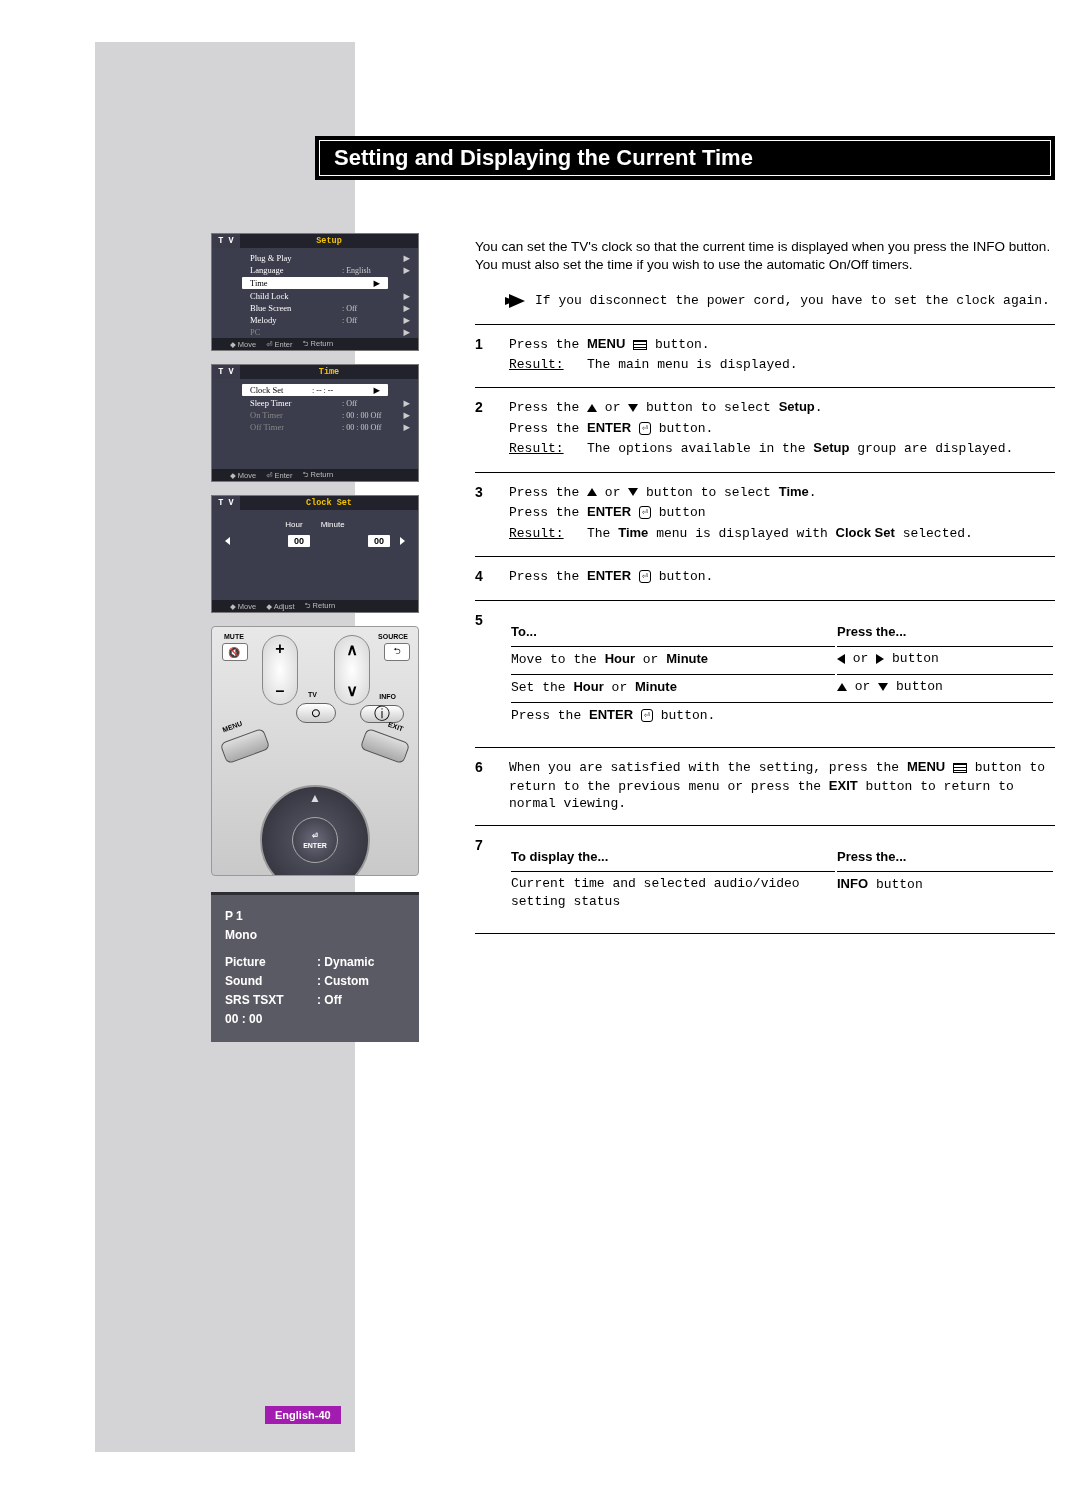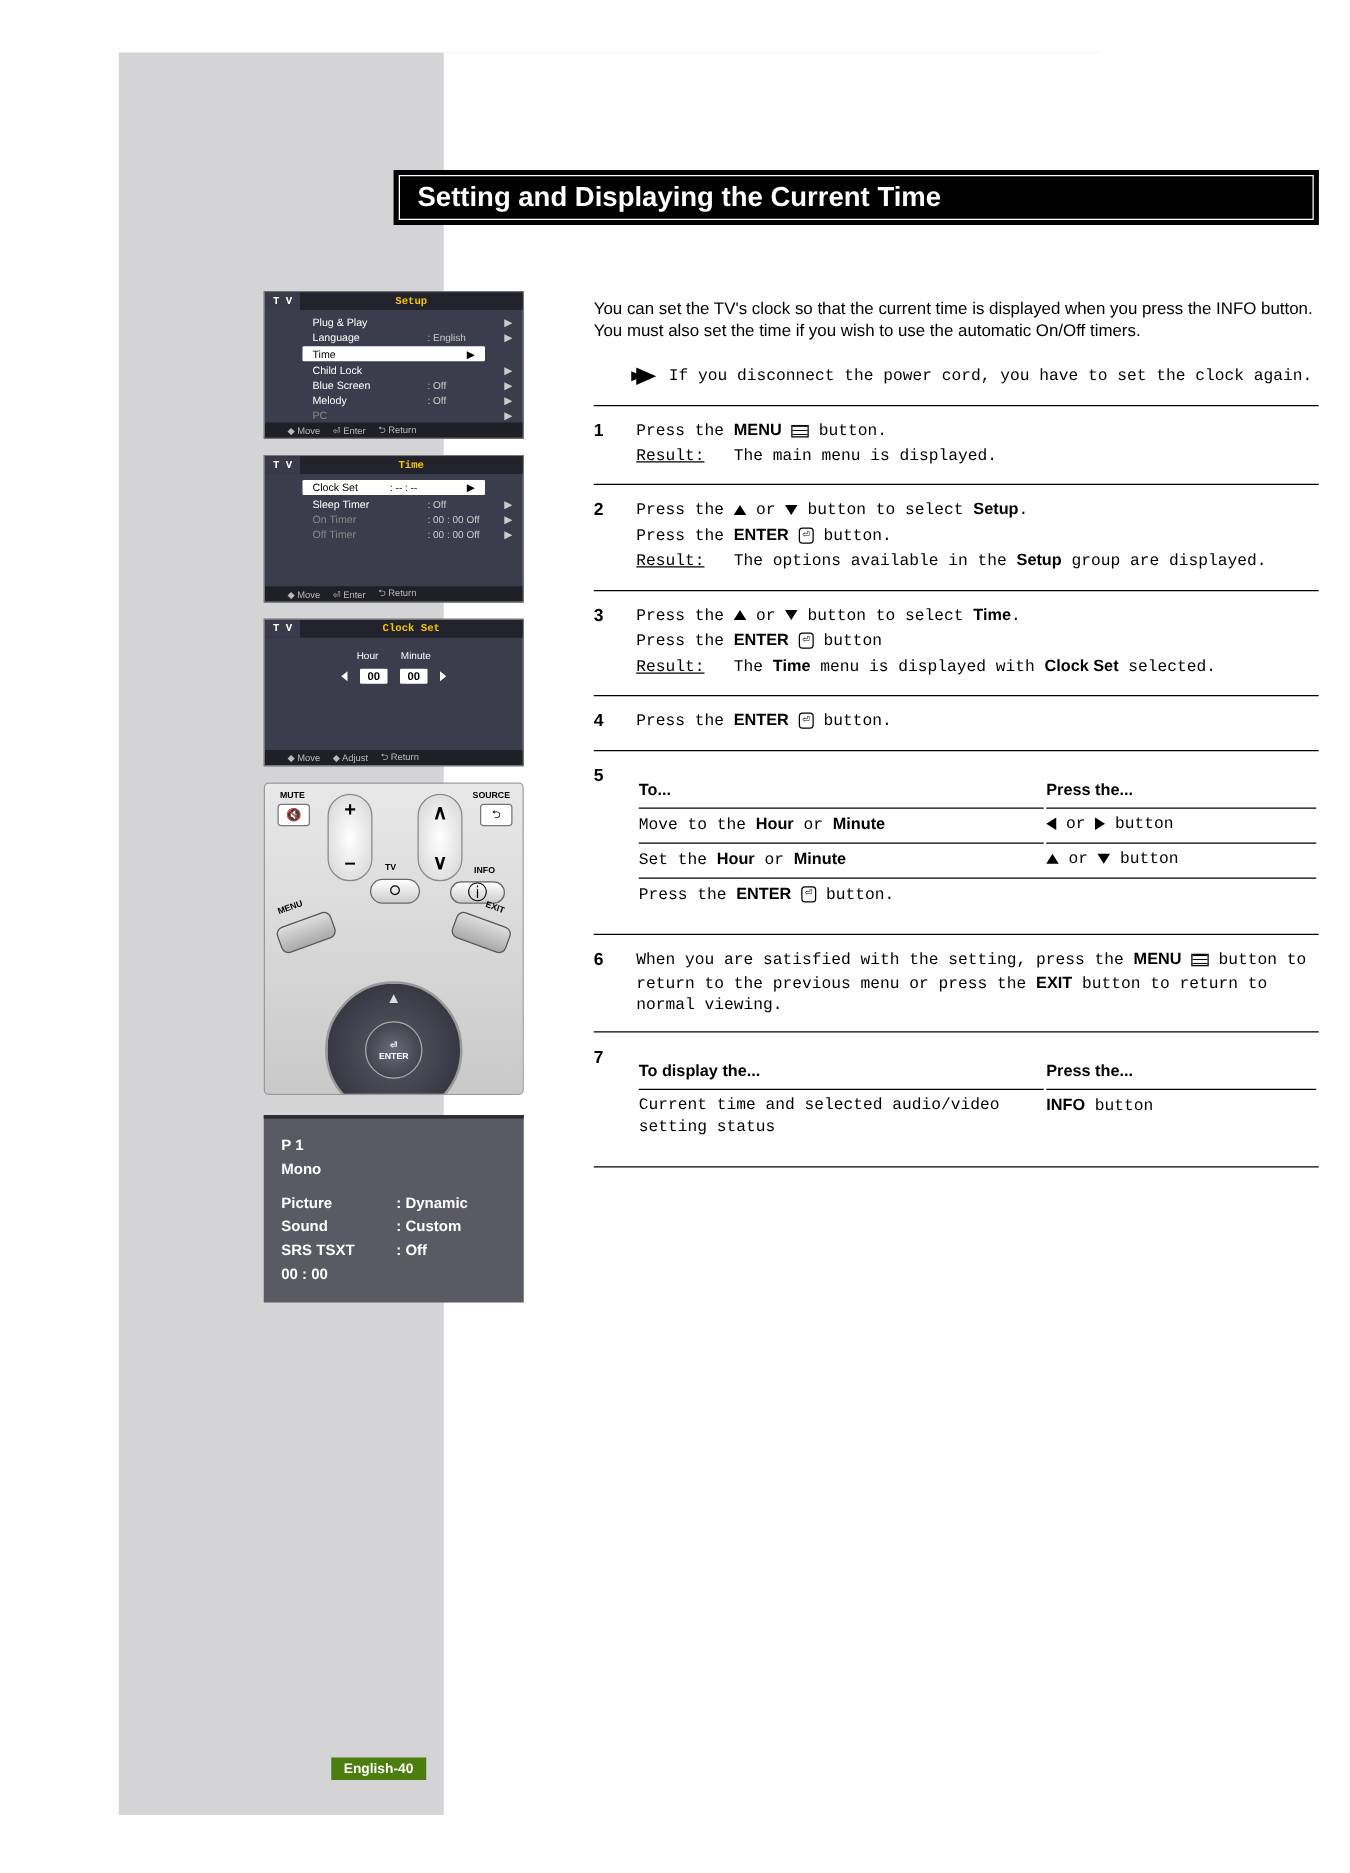--- a/index.html
+++ b/index.html
@@ -76,20 +76,21 @@
     font-weight: bold;
     color: #f4c400;
     background: #22222c;
   }
   .osd .row {
     display: flex;
     align-items: flex-end;
     padding: 1px 8px 1px 38px;
     height: 12px;
     position: relative;
+    font-family: Liberation Serif, serif;
   }
   .osd .row .lbl { flex: 1; }
   .osd .row .val { width: 58px; font-size: 8px; color: #ccc; }
   .osd .row .arw { width: 10px; text-align: right; color: #ccc; }
   .osd .row.dim { color: #888; }
   .osd .row.sel {
     background: #fff;
     color: #000;
     margin: 1px 30px 1px 30px;
     padding-left: 8px;
@@ -126,20 +127,21 @@
   .clock-field {
     background: #fff;
     color: #000;
     padding: 1px 6px;
     font-weight: bold;
     font-size: 9px;
     border-radius: 1px;
     display: flex;
     align-items: center;
     gap: 3px;
+    margin-left: 48px;
   }
   .tri-sm {
     display: inline-block;
     width: 0; height: 0;
     border-top: 4px solid transparent;
     border-bottom: 4px solid transparent;
   }
   .tri-l { border-right: 5px solid #fff; }
   .tri-r { border-left: 5px solid #fff; }
 
@@ -316,21 +318,21 @@
   }
   .subtable .hdr-row td { font-family: Arial; font-weight: bold; padding: 4px 0; }
   .subtable td { padding: 3px 0; vertical-align: top; }
   .subtable tr.rule td { border-top: 1px solid #000; }
   .subtable .c1 { width: 60%; }
 
   .page-num {
     position: absolute;
     left: 170px;
     bottom: 28px;
-    background: #4d7c0f;
+    background: #a21caf;
     color: #fff;
     font-size: 11px;
     font-weight: bold;
     padding: 3px 10px;
   }
 </style>
 </head>
 <body>
 
 <div class="page-inner">

